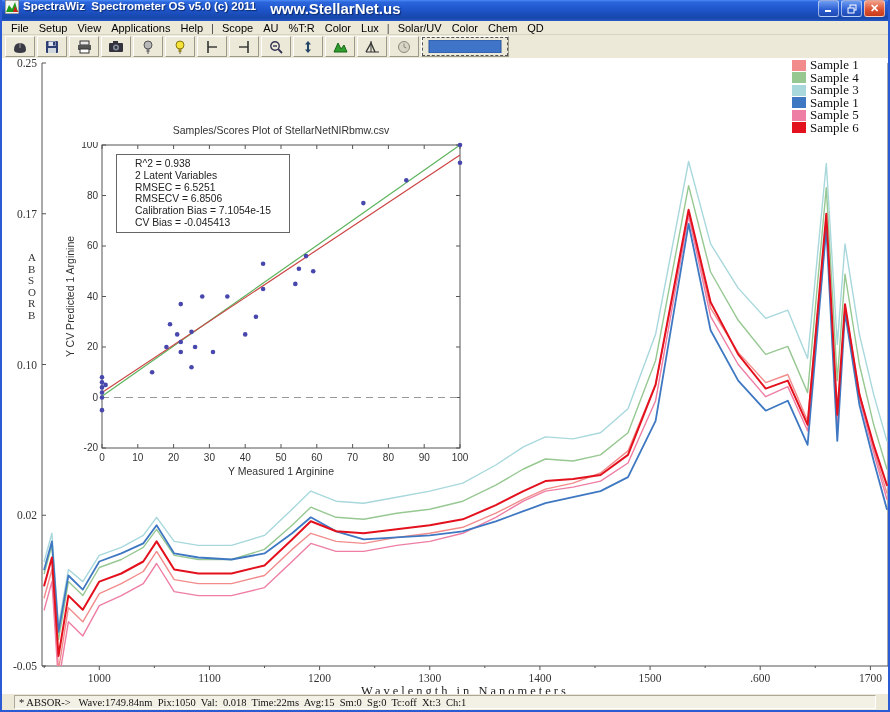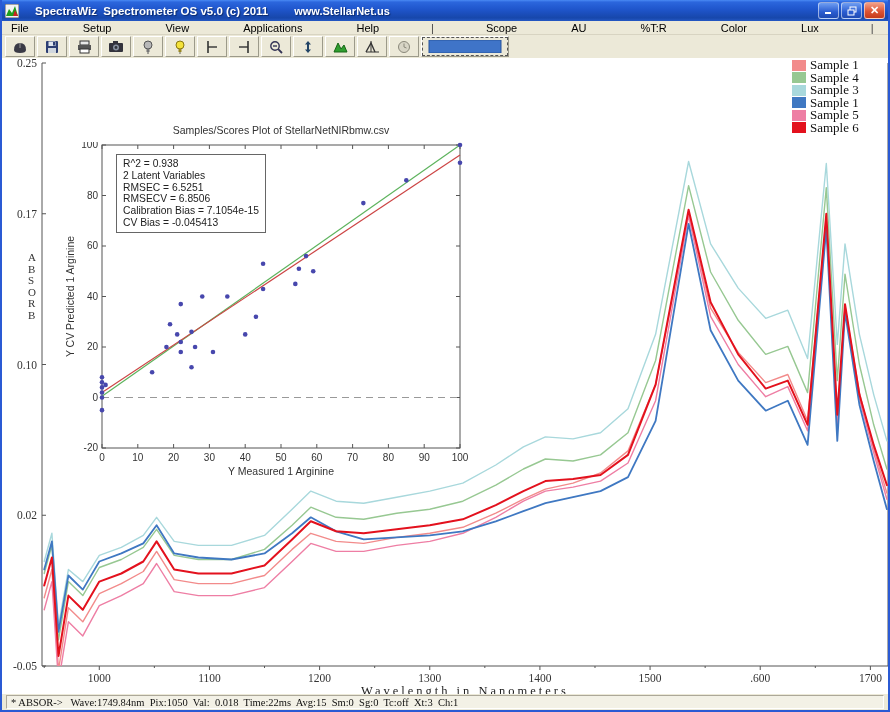--- a/index.html
+++ b/index.html
@@ -3,31 +3,31 @@
 <meta charset="utf-8">
 <style>
   html,body{margin:0;padding:0;background:#9aa5b5;}
   *{box-sizing:border-box;}
   #app{position:relative;width:890px;height:712px;background:#fff;overflow:hidden;
        border-left:2px solid #2a5ad4;border-right:2px solid #2a5ad4;border-bottom:2px solid #2a5ad4;
        font-family:"Liberation Sans",sans-serif;}
   
   #titlebar{position:absolute;left:0;top:0;width:100%;height:21px;
      background:linear-gradient(180deg,#4a8af4 0%,#2b66dd 10%,#1f55cb 45%,#1747ab 85%,#2458c4 100%);
-     display:flex;align-items:center;padding:0 3px;color:#fff;gap:12px;}
+     display:flex;align-items:flex-start;padding:0 3px;color:#fff;}
   #titlebar .ttl{font-size:11.5px;font-weight:bold;text-shadow:1px 1px 1px #0b2a6b;margin-left:4px;white-space:pre;}
-  #titlebar .url{font-size:11px;font-weight:bold;text-shadow:1px 1px 1px #0b2a6b;margin-left:14px;}
+  #titlebar .url{font-size:15px;font-weight:bold;text-shadow:1px 1px 1px #0b2a6b;margin-left:14px;}
   .winbtn{width:21px;height:17px;border-radius:3px;margin-left:2px;display:flex;align-items:center;justify-content:center;
      font-size:11px;color:#fff;border:1px solid #ffffff88;line-height:1;}
   .winbtn.blue{background:linear-gradient(180deg,#6f9ef2,#2a5cd0 60%,#1f4ab2);}
   .winbtn.red{background:linear-gradient(180deg,#f2a088,#dd5435 55%,#c43a1b);font-weight:bold;}
   #wincontrols{margin-left:auto;display:flex;}
   
   #menubar{position:absolute;left:0;top:21px;width:100%;height:14px;background:#ece9d8;
-     display:flex;align-items:center;font-size:11px;color:#000;padding-left:4px;border-bottom:1px solid #d8d4c2;gap:44px;}
+     display:flex;align-items:center;font-size:11px;color:#000;padding-left:4px;border-bottom:1px solid #d8d4c2;}
   .mi{padding:0 5px;cursor:default;}
   .msep{padding:0 3px;color:#444;}
   
   #toolbar{position:absolute;left:0;top:35px;width:100%;height:23px;background:#ece9d8;display:flex;align-items:center;padding-left:3px;}
   .tbtn{width:30px;height:21px;margin-right:2px;background:#ece9d8;border:1px solid;
         border-color:#fff #9c9a8a #9c9a8a #fff;display:flex;align-items:center;justify-content:center;padding:0;}
   .tbtn svg{display:block;}
   .tbtn.wide{width:88px;outline:1px dashed #555;outline-offset:-2px;}
   
   #chart{position:absolute;left:0;top:58px;width:890px;height:636px;background:#fff;}
@@ -40,23 +40,23 @@
   #legend{position:absolute;left:790px;top:1px;}
   .lrow{display:flex;align-items:center;height:12.5px;font:13px "Liberation Serif",serif;color:#111;}
   .lsw{width:14px;height:11px;margin-right:4px;flex:none;}
   
   #scores-plot{position:absolute;left:60px;top:84px;}
   .it{font:10px "Liberation Sans",sans-serif;fill:#333;}
   .ixl{font:10.5px "Liberation Sans",sans-serif;fill:#333;}
   #inset-title{position:absolute;left:98px;top:66px;width:362px;text-align:center;
       font:10.5px "Liberation Sans",sans-serif;color:#333;}
   #stats-box{position:absolute;left:114px;top:96px;border:1px solid #666;background:#fff;
-      padding:3px 6px;font:10.3px "Liberation Sans",sans-serif;color:#222;line-height:11.8px;}
-  
-  #statusbar{position:absolute;left:0;top:694px;width:100%;height:18px;background:#ece9d8;padding:1px 4px;}
+      padding:3px 18px;font:10.3px "Liberation Sans",sans-serif;color:#222;line-height:11.8px;}
+  
+  #statusbar{position:absolute;left:0;top:694px;width:100%;height:18px;background:#ece9d8;padding:1px 12px;}
   #statusbar .pane{height:14px;border:1px solid;border-color:#aca899 #fff #fff #aca899;background:#f3f1e6;
       font:10.5px "Liberation Serif",serif;color:#111;padding:1px 4px;white-space:pre;}
 </style>
 </head>
 <body>
 
 <div id="app">
 
   <div id="titlebar">
     <svg width="14" height="14" viewBox="0 0 14 14">

